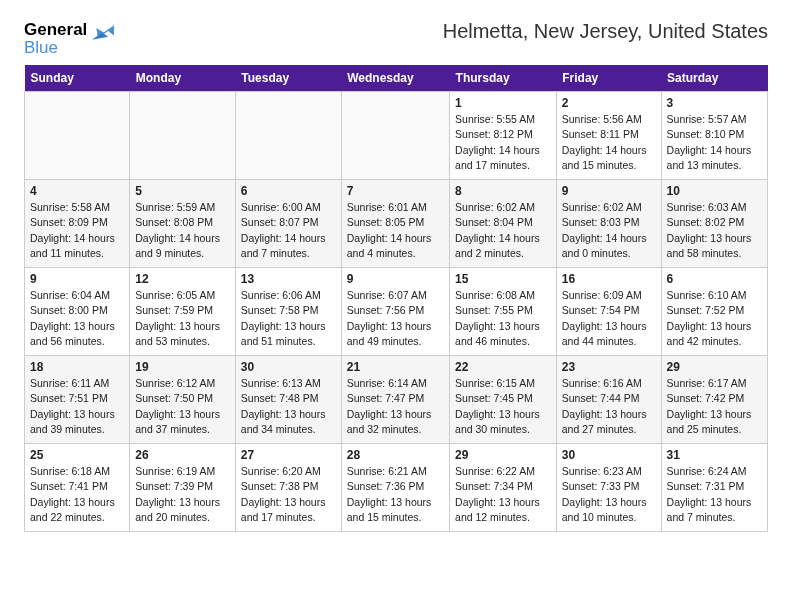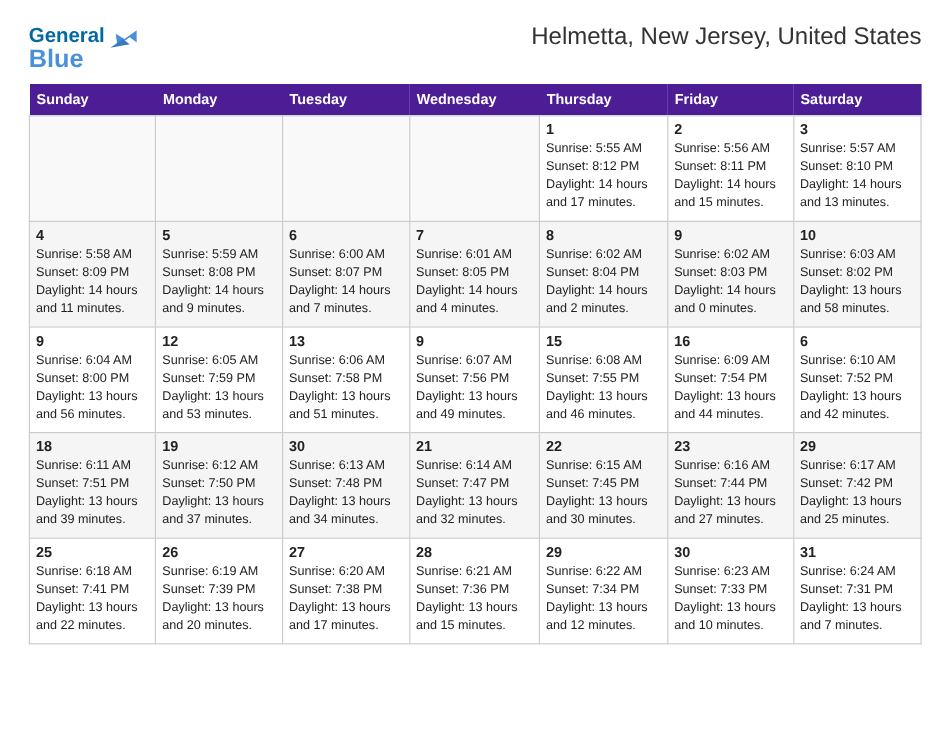--- a/index.html
+++ b/index.html
@@ -73,27 +73,27 @@
     }
   </style>
 </head>
 <body>
 
 <div class="header-section">
   <div class="logo">
     <div>
       <div style="display:flex;align-items:center;">
         <div style="line-height:1.15;">
-          <div style="font-size:17px;font-weight:bold;color:#0369a1;">General
+          <div style="font-size:17px;font-weight:bold;color:#000000;">General
             <svg style="display:inline-block;vertical-align:middle;width:22px;height:18px;" viewBox="0 0 30 24">
               <polygon points="8,22 22,12 30,18 30,4 16,14 6,8" fill="#4a90d9"></polygon>
               <polygon points="0,24 14,14 22,20" fill="#3a7abf"></polygon>
             </svg>
           </div>
-          <div style="font-size:21px;font-weight:bold;color:#4a90d9;margin-top:-2px;">Blue</div>
+          <div style="font-size:17px;font-weight:normal;color:#4a90d9;margin-top:-2px;">Blue</div>
         </div>
       </div>
     </div>
   </div>
   <div class="title-area">
     <div class="location">Helmetta, New Jersey, United States</div>
   </div>
 </div>
 
 <table>

